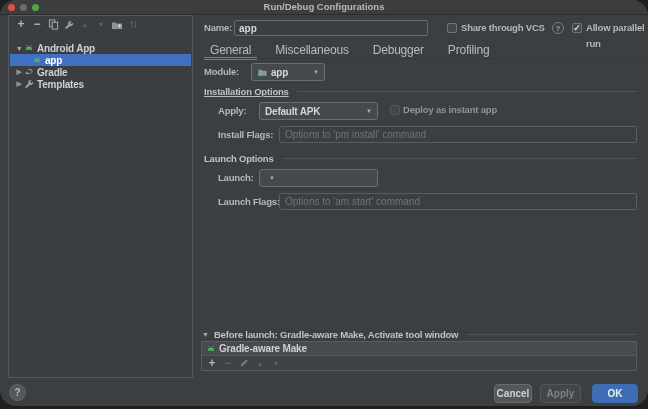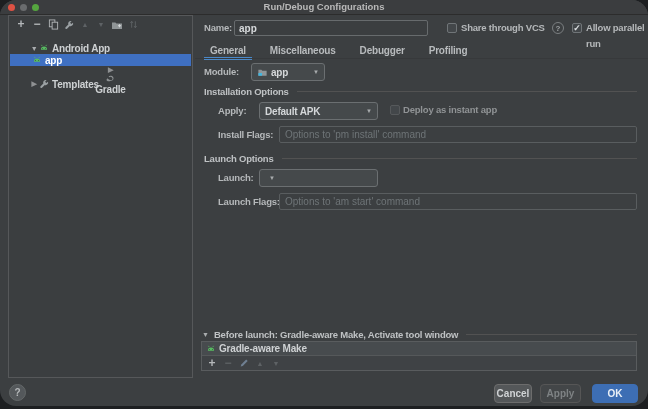--- a/index.html
+++ b/index.html
@@ -25,34 +25,34 @@
   .tb{width:16px;height:15px;display:inline-flex;align-items:center;justify-content:center;font-size:11px;font-weight:700;color:#b4b7b9;}
   .tb.glyph{font-size:12px;line-height:15px;}
   .tb.tri{font-size:7px;}
   .tb.disabled{color:#5e6265;}
   .tree{position:absolute;left:0;top:20px;right:0;bottom:0;}
   .tree-row{position:absolute;left:1px;right:1px;height:12px;display:flex;align-items:center;font-size:10px;font-weight:700;color:#ced1d3;letter-spacing:-0.2px;}
   .tree-row.selected{background:#3f70c2;color:#ffffff;}
   .chev{width:8px;font-size:7px;color:#a9acae;display:inline-block;text-align:center;flex:none;}
   .chev.closed{color:#8f9193;}
   .ticon{width:12px;height:10px;flex:none;display:inline-flex;align-items:center;justify-content:center;margin-right:2px;}
-  .ind1{padding-left:20px;} .ind2{padding-left:21px;}
+  .ind1{padding-left:5px;} .ind2{padding-left:21px;}
 
   
   .lbl{position:absolute;height:16px;line-height:16px;font-size:9.5px;font-weight:700;color:#b5b8ba;letter-spacing:-0.2px;}
   .val-input{position:absolute;height:16px;background:#3b3e40;border:1px solid #676b6d;border-radius:2px;color:#d6d9db;font-size:10px;font-weight:700;padding:0 4px;outline:none;}
   .flag-input{position:absolute;height:17px;background:#3c3f41;border:1px solid #595d5f;border-radius:2px;color:#d6d9db;font-size:10px;padding:0 5px;outline:none;}
   .flag-input::placeholder{color:#6e7477;opacity:1;}
 
   .cb{position:absolute;width:10px;height:10px;border:1px solid #707578;border-radius:2px;background:#43474a;font-size:9px;line-height:9px;text-align:center;color:#dde0e2;font-weight:700;}
   .cb.disabled{border-color:#56595b;}
   .help-circle{position:absolute;width:12px;height:12px;border:1px solid #7a7e80;border-radius:50%;font-size:8px;line-height:11px;text-align:center;color:#9da1a3;font-weight:700;}
 
   .tabbar{position:absolute;left:204px;top:44px;height:15px;display:flex;gap:12px;}
-  .tab{position:relative;padding:0 6px;line-height:13px;font-size:10px;font-weight:700;color:#b8bbbd;letter-spacing:-0.2px;text-align:center;}
+  .tab{position:relative;padding:0 6px;line-height:13px;font-size:12px;font-weight:400;color:#b8bbbd;letter-spacing:-0.2px;text-align:center;}
   .tab.selected::after{content:"";position:absolute;left:0;right:0;bottom:-1px;height:3px;background:#4a88c7;}
   .tab-rule{position:absolute;left:195px;right:0;top:58px;height:1px;background:#37393b;}
 
   .combo{position:absolute;height:18px;background:#45494b;border:1px solid #6b6f71;border-radius:3px;display:flex;align-items:center;padding:0 5px;}
   .combo-val{font-size:10px;font-weight:700;color:#d4d7d9;letter-spacing:-0.2px;flex:1;display:flex;align-items:center;gap:3px;}
   .caret{font-size:6px;color:#a8abad;margin-left:4px;}
 
   .section{position:absolute;left:204px;right:11px;height:12px;display:flex;align-items:center;}
   .section-label{font-size:9.5px;font-weight:700;color:#bfc2c4;letter-spacing:-0.2px;white-space:nowrap;}
   .section-line{flex:1;height:1px;background:#525252;margin-left:8px;}
@@ -128,21 +128,21 @@
         <span class="ticon">
           <svg width="10" height="10" viewBox="0 0 12 12">
               <path d="M2.3 8a3.7 3.7 0 0 1 7.4 0z" fill="#57bb61"></path>
               <path d="M3.8 3.6L2.9 2.2M8.2 3.6l.9-1.4" stroke="#57bb61" stroke-width="0.9"></path>
               <circle cx="4.4" cy="6.6" r="0.55" fill="#2b2e30"></circle>
               <circle cx="7.6" cy="6.6" r="0.55" fill="#2b2e30"></circle>
             </svg>
         </span>
         <span>app</span>
       </div>
-      <div class="tree-row ind1" style="top:30px;flex-direction:column;">
+      <div class="tree-row ind1" style="top:30px;">
         <span class="chev closed">▶</span>
         <span class="ticon">
           <svg width="10" height="10" viewBox="0 0 12 12">
               <path d="M10.2 4.6A3.6 3.6 0 0 0 4.3 3l1 1a2.2 2.2 0 0 1 3.5 2.5C7.4 8.6 4.5 7 2.8 5.2L1.7 7.1c.5 1 1.6 1.7 2.7 1.7 3 0 6-.7 5.8-4.2z" fill="#8e9294"></path>
             </svg>
         </span>
         <span>Gradle</span>
       </div>
       <div class="tree-row ind1" style="top:42px;">
         <span class="chev closed">▶</span>
@@ -179,21 +179,21 @@
         <svg width="11" height="11" viewBox="0 0 12 12">
             <path d="M1.5 3h3.3l1 1.1h4.7v5.4H1.5z" fill="#8f9699"></path>
             <rect x="1.5" y="6.6" width="4" height="2.9" fill="#40b6e0"></rect>
           </svg>
       </span>
       <span>app</span>
     </span>
     <span class="caret">▼</span>
   </div>
 
-  <div class="section" style="top:85px;">
+  <div class="section" style="top:85px;text-decoration:underline;">
     <span class="section-label">Installation Options</span>
     <span class="section-line"></span>
   </div>
 
   <span class="lbl" style="left:218px;top:103px;">Apply:</span>
   <div class="combo" style="left:259px;top:102px;width:119px;">
     <span class="combo-val">
         <span>Default APK</span>
       </span>
     <span class="caret">▼</span>

